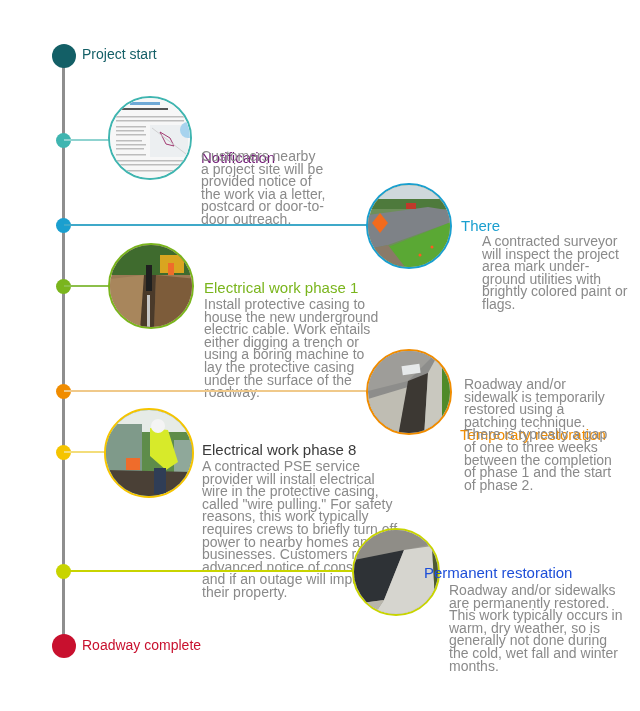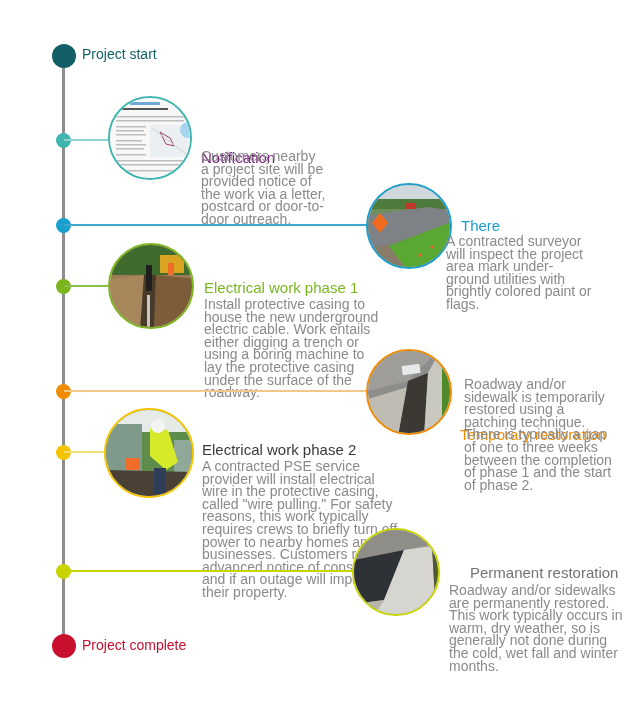--- a/index.html
+++ b/index.html
@@ -62,21 +62,21 @@
       <path d="M0 30 L60 22 L86 26 L86 36 L20 60 L0 64 Z" fill="#7e8287"></path>
       <path d="M10 66 L86 36 L86 86 L30 86 Z" fill="#5aa834"></path>
       <path d="M0 64 L20 60 L40 86 L0 86 Z" fill="#8a7a68"></path>
       <path d="M4 38 L12 28 L20 38 L12 48 Z" fill="#f26b1d"></path>
       <rect x="38" y="18" width="10" height="6" fill="#c0392b"></rect>
       <circle cx="52" cy="70" r="1.5" fill="#ff5a1f"></circle>
         <circle cx="64" cy="62" r="1.5" fill="#ff5a1f"></circle>
     </svg>
   </div>
   <div class="title" style="left:461px;top:217px;color:#1a9fcf;">There</div>
-  <div class="desc" style="left:446px;top:235px;width:150px;">A contracted surveyor will inspect the project area mark under-ground utilities with brightly colored paint or flags.</div>
+  <div class="desc" style="left:482px;top:235px;width:150px;">A contracted surveyor will inspect the project area mark under-ground utilities with brightly colored paint or flags.</div>
 
   <div class="small-dot" style="left:56px;top:279px;background:#7ab51d;"></div>
   <div class="hline" style="left:64px;top:285px;width:48px;background:#8cbf4a;"></div>
   <div class="photo" style="left:108px;top:243px;width:86px;height:86px;border-color:#7ab51d;">
     <svg width="86" height="86" viewBox="0 0 86 86">
       <rect width="86" height="86" fill="#9c7a55"></rect>
       <rect width="86" height="30" fill="#3f6b2e"></rect>
       <rect x="50" y="10" width="24" height="18" fill="#d9a520"></rect>
       <rect x="58" y="18" width="6" height="12" fill="#ef6c2b"></rect>
       <path d="M0 34 L34 30 L30 86 L0 86 Z" fill="#a8865c"></path>
@@ -113,33 +113,33 @@
       <rect width="90" height="22" fill="#e6ebe7"></rect>
       <rect x="0" y="14" width="36" height="76" fill="#7f9a8a"></rect>
       <rect x="68" y="30" width="22" height="50" fill="#8fa89a"></rect>
       <path d="M44 18 L62 20 L72 52 L60 60 L44 46 Z" fill="#d7ea2a"></path>
       <circle cx="52" cy="16" r="7" fill="#f4f4f4"></circle>
       <rect x="20" y="48" width="14" height="12" fill="#ef6c2b"></rect>
       <path d="M0 60 L90 62 L90 90 L0 90 Z" fill="#4a4036"></path>
       <rect x="48" y="58" width="12" height="26" fill="#2f3d56"></rect>
     </svg>
   </div>
-  <div class="title" style="left:202px;top:441px;color:#3a3a3a;">Electrical work phase 2</div>
+  <div class="title" style="left:202px;top:441px;color:#3a3a3a;">Electrical work phase 8</div>
   <div class="desc" style="left:202px;top:460px;width:198px;">A contracted PSE service provider will install electrical wire in the protective casing, called "wire pulling." For safety reasons, this work typically requires crews to briefly turn off power to nearby homes and/or businesses. Customers receive advanced notice of construction and if an outage will impact their property.</div>
 
   <div class="small-dot" style="left:56px;top:564px;background:#c8d400;"></div>
   <div class="hline" style="left:64px;top:570px;width:296px;background:#c8d400;"></div>
   <div class="photo" style="left:352px;top:528px;width:88px;height:88px;border-color:#c8d400;">
     <svg width="88" height="88" viewBox="0 0 88 88">
       <rect width="88" height="88" fill="#9a9892"></rect>
       <path d="M0 0 L88 0 L88 12 L50 20 L0 30 Z" fill="#8f8d87"></path>
       <path d="M0 30 L50 20 L30 70 L0 74 Z" fill="#2e3236"></path>
       <path d="M50 20 L78 16 L82 88 L18 88 L30 70 Z" fill="#d6d5cf"></path>
       <path d="M78 16 L88 14 L88 88 L82 88 Z" fill="#4d5a32"></path>
       <path d="M0 74 L30 70 L18 88 L0 88 Z" fill="#b8b5ab"></path>
     </svg>
   </div>
-  <div class="title" style="left:470px;top:564px;color:#737373;text-align:right;">Permanent restoration</div>
+  <div class="title" style="left:424px;top:564px;color:#1d4ed8;text-align:right;">Permanent restoration</div>
   <div class="desc" style="left:449px;top:584px;width:175px;">Roadway and/or sidewalks are permanently restored. This work typically occurs in warm, dry weather, so is generally not done during the cold, wet fall and winter months.</div>
 
   <div class="big-dot" style="left:52px;top:634px;background:#c8102e;"></div>
-  <div class="endpoint-label" style="left:82px;top:637px;color:#c8102e;">Project complete</div>
+  <div class="endpoint-label" style="left:82px;top:637px;color:#c8102e;">Roadway complete</div>
 </div>
 
 </body></html>

